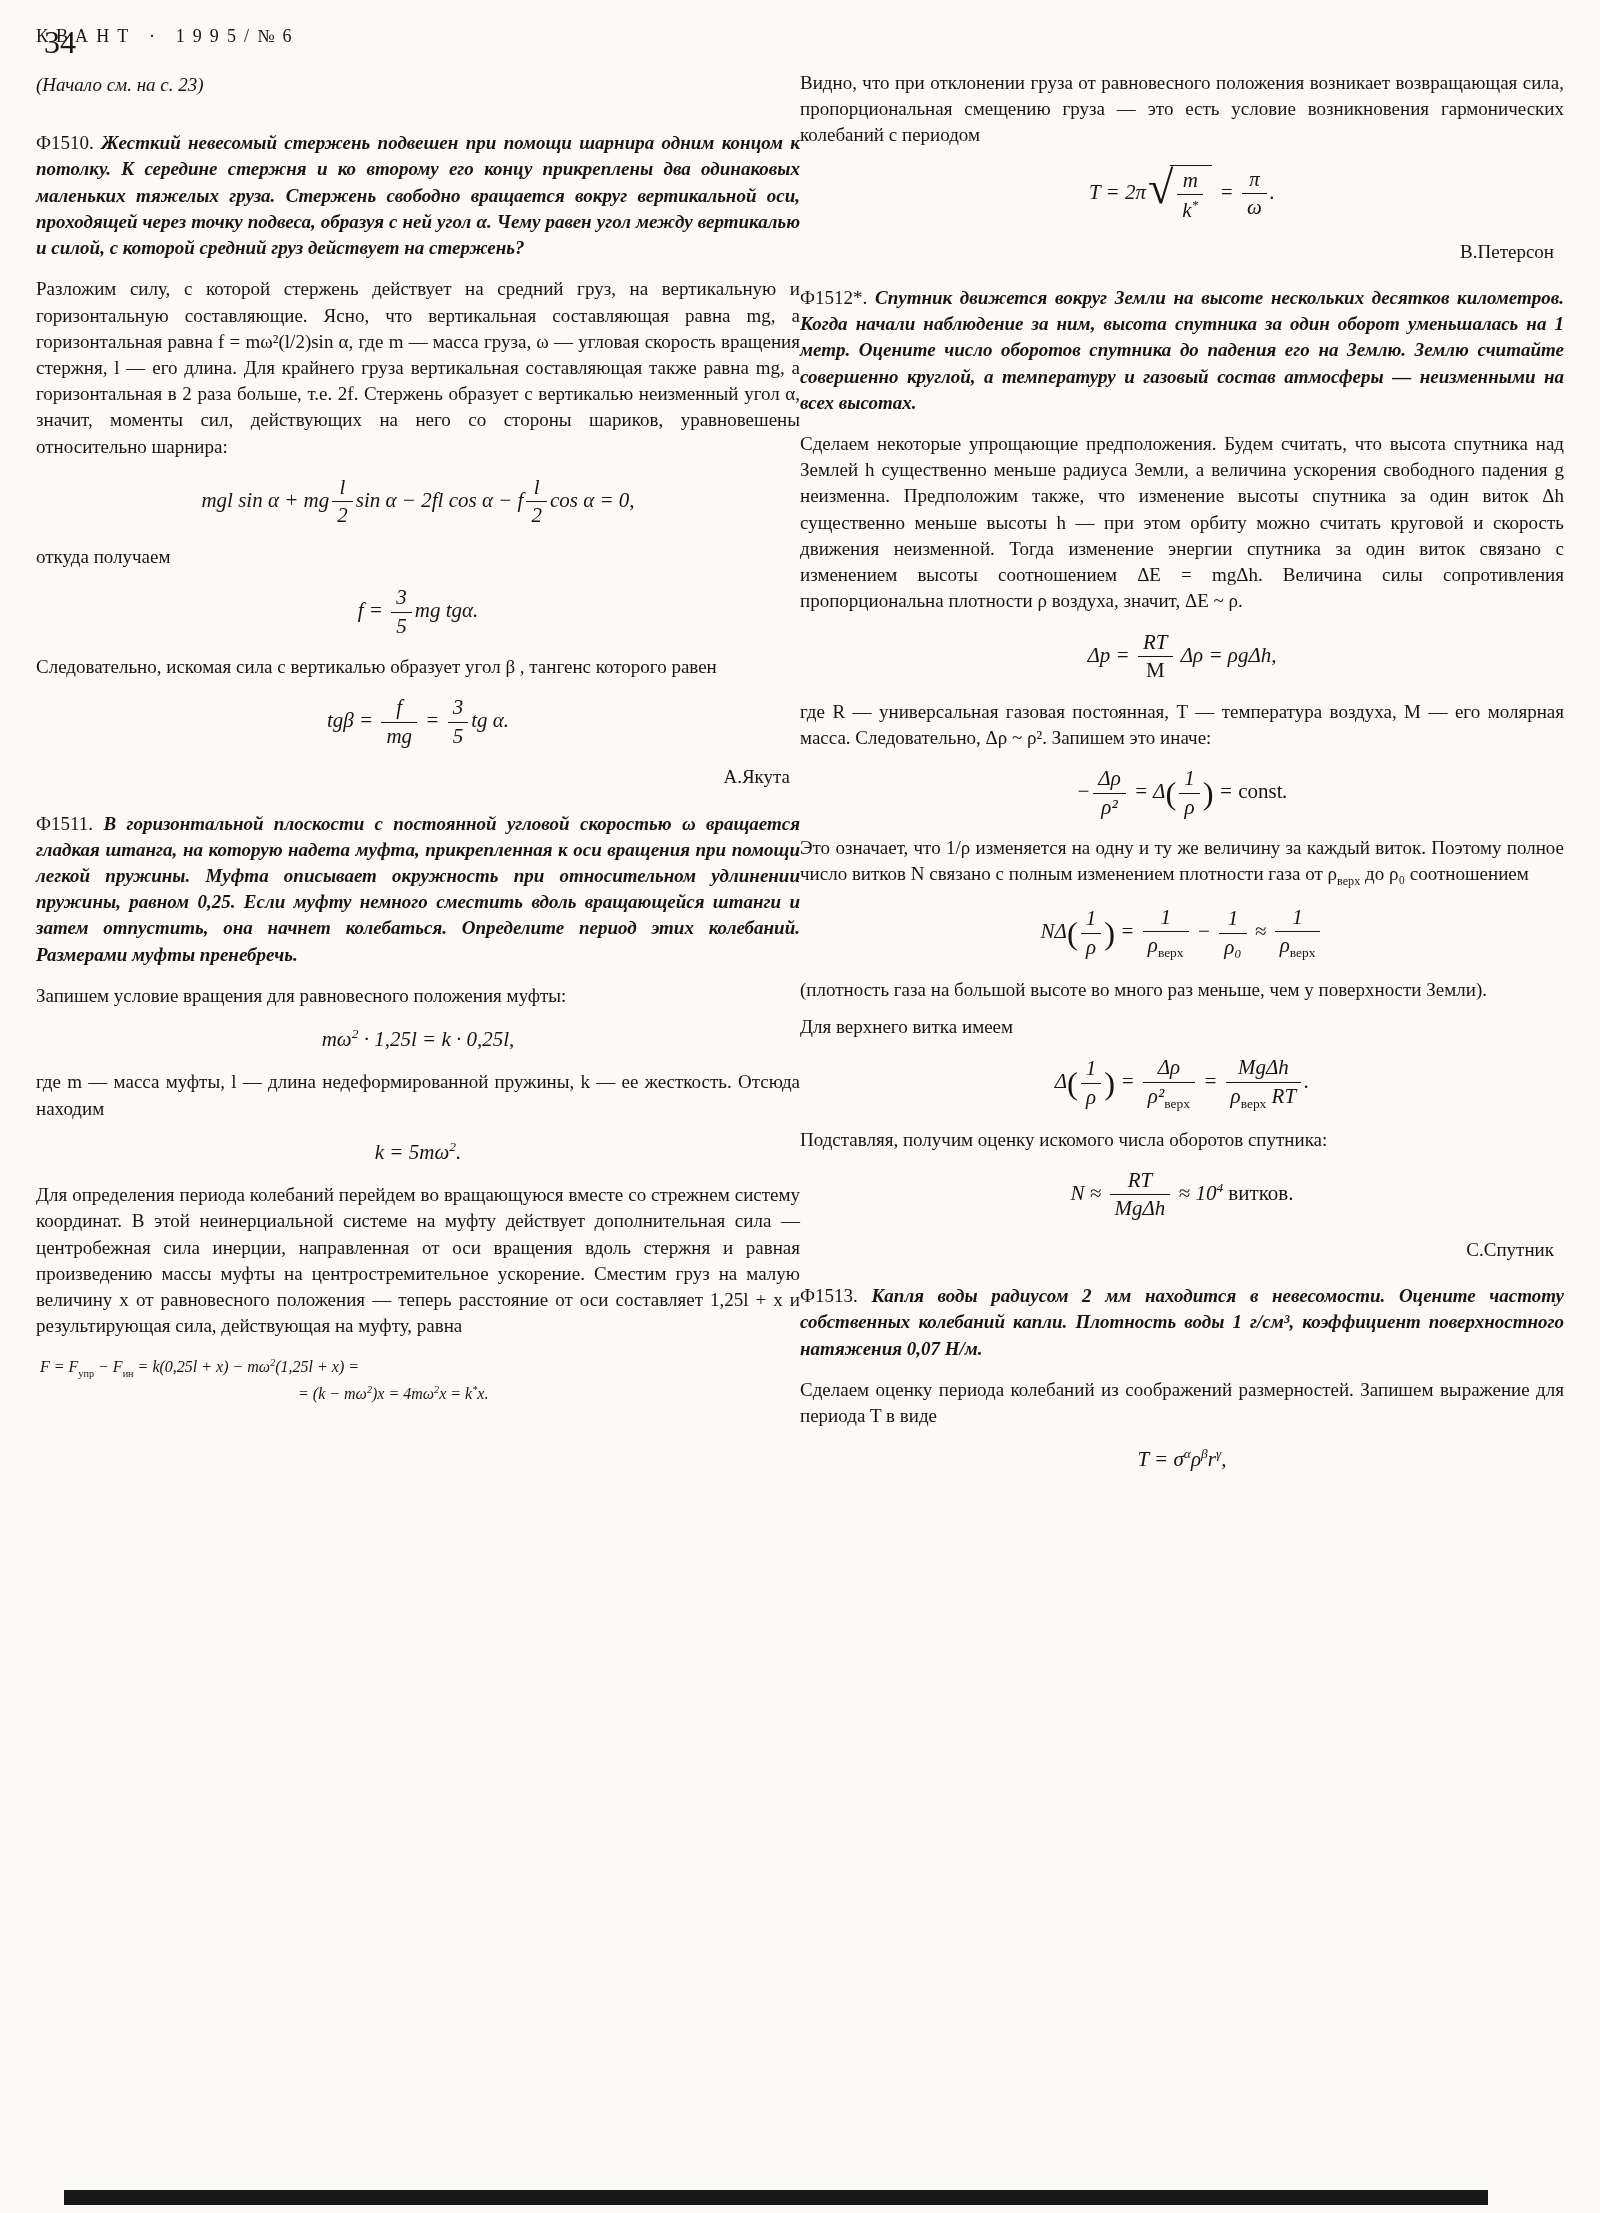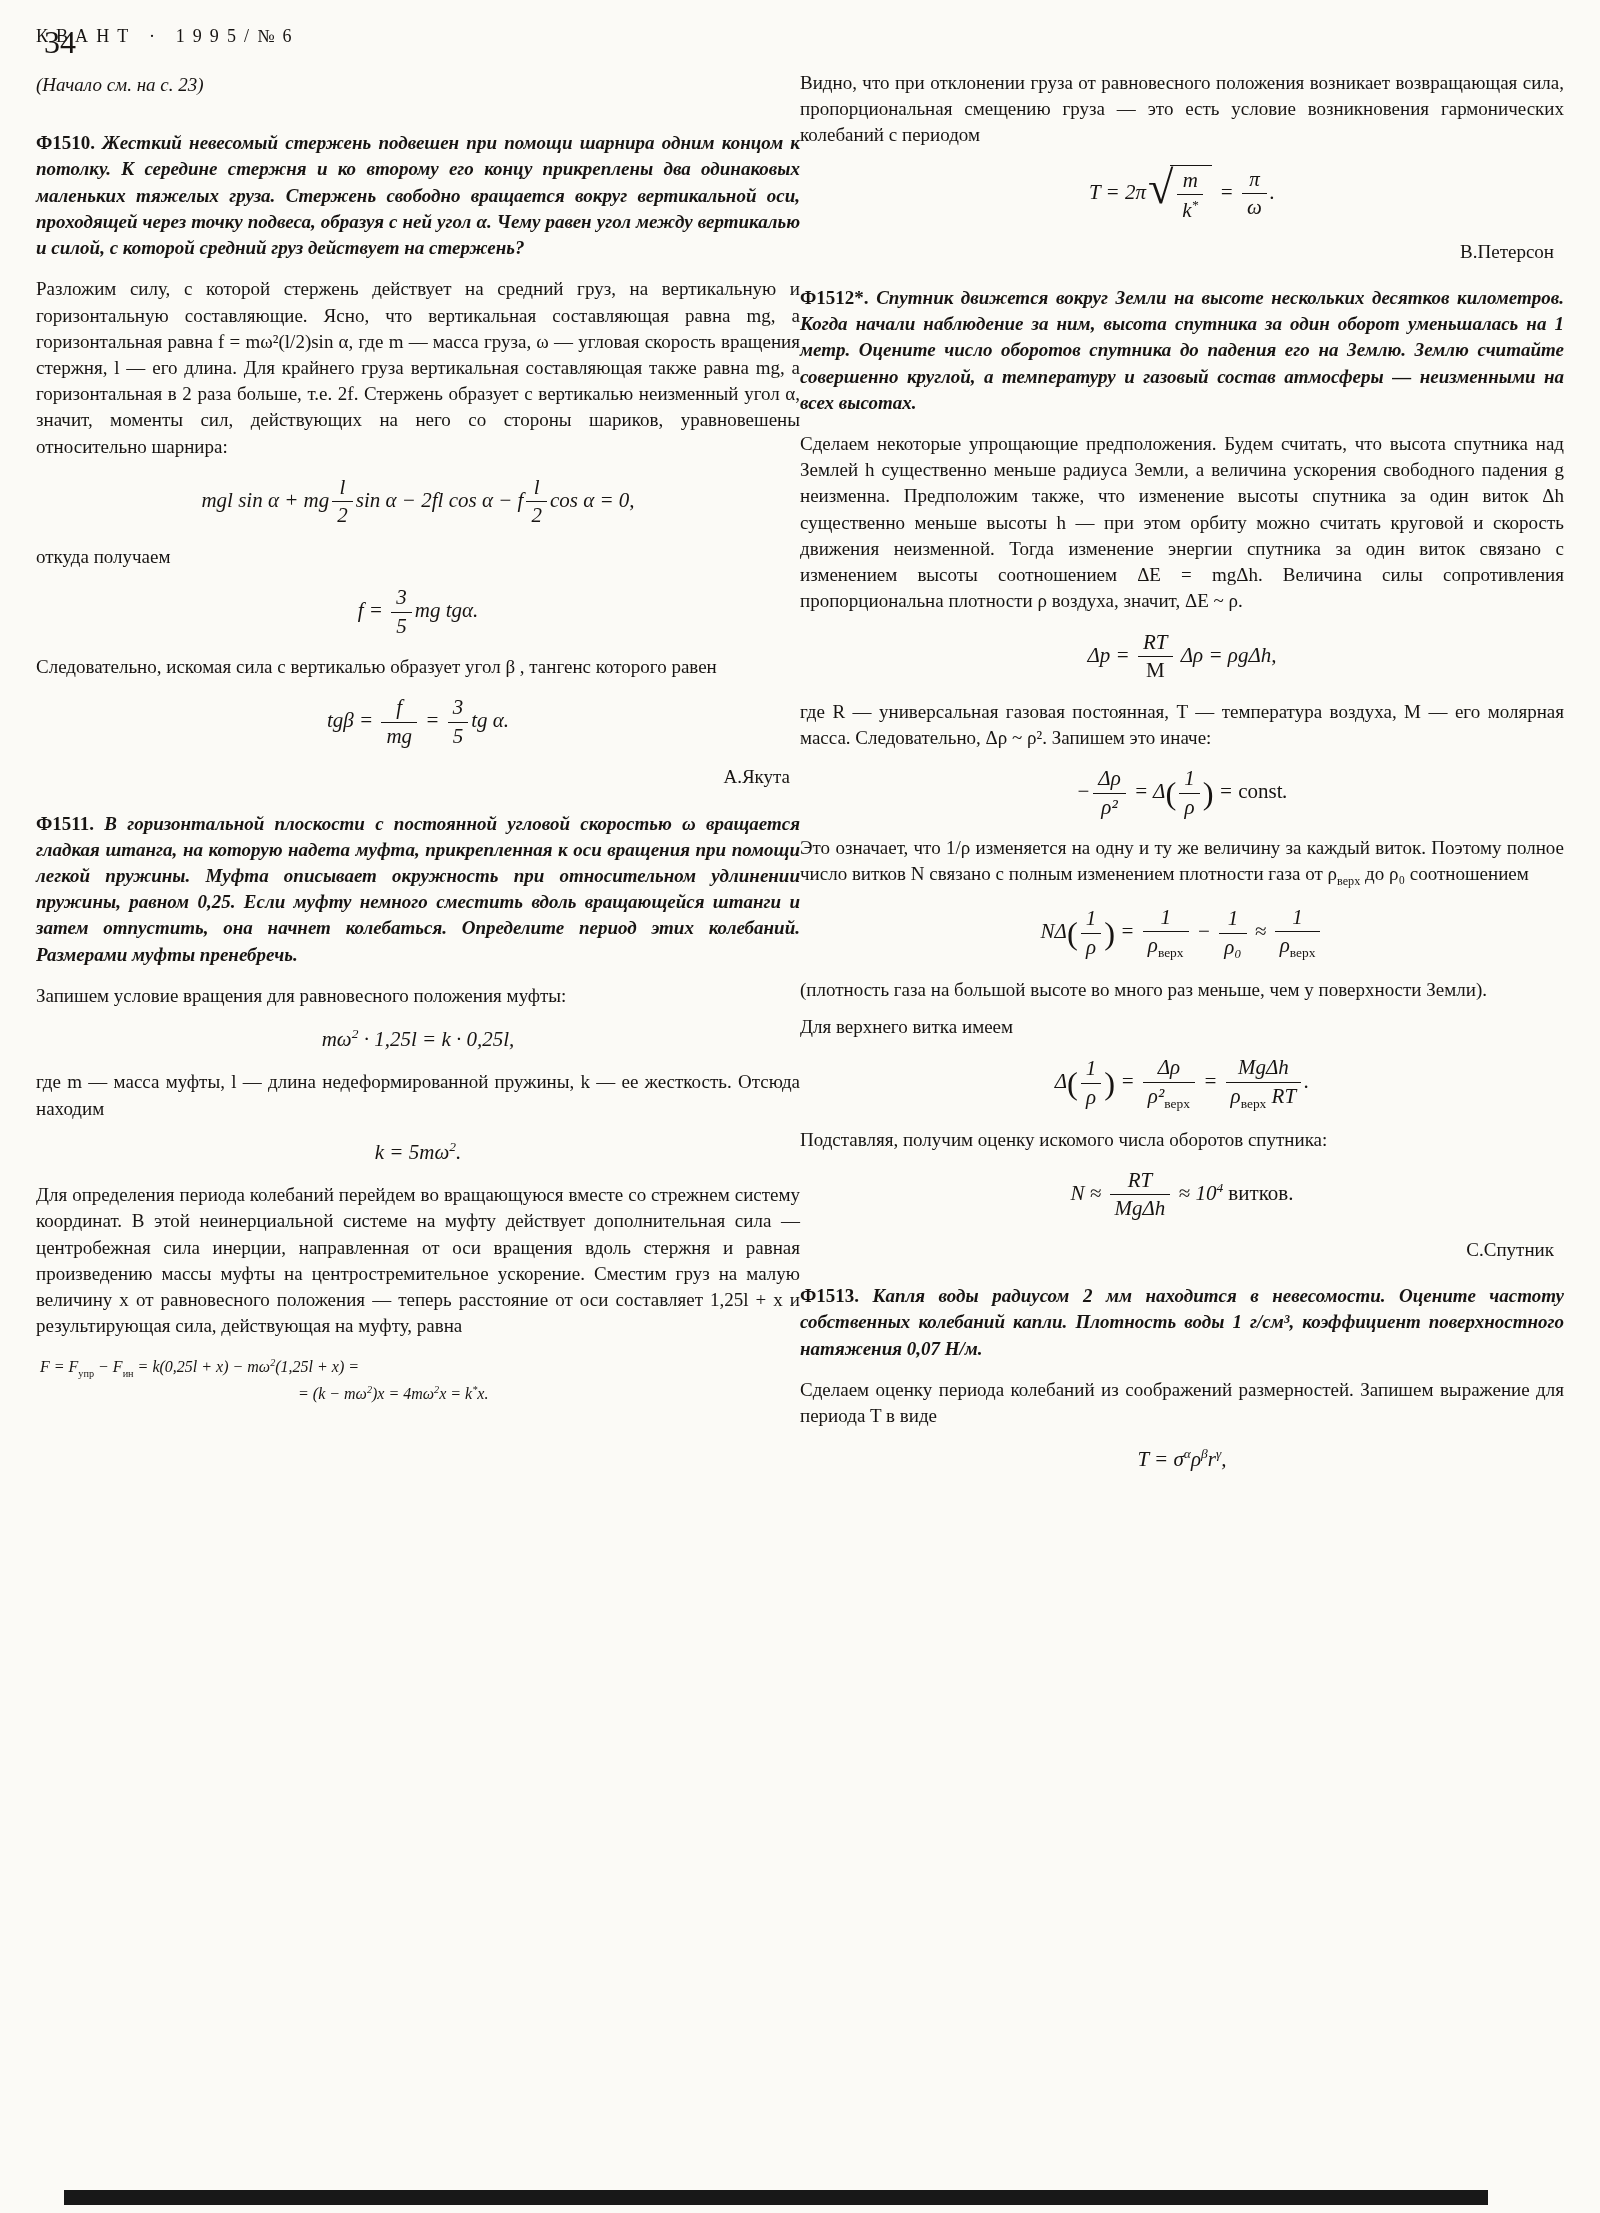--- a/index.html
+++ b/index.html
@@ -18,21 +18,21 @@
     overflow:hidden;
   }
   .header{position:relative;height:50px;}
   .pagenum{position:absolute;left:8px;top:8px;font-size:32px;}
   .journal{font-size:18px;letter-spacing:0.45em;padding-top:10px;}
   .columns{display:flex;margin-top:4px;}
   .col{flex:1 1 0;min-width:0;}
   p{margin:0 0 11px;font-size:19px;line-height:1.38;text-align:justify;}
   .note{font-style:italic;text-align:left;margin:2px 0 32px;}
   .statement{font-weight:700;font-style:italic;margin:20px 0 15px;}
-  .plabel{font-style:normal;font-weight:700;}
+  .plabel{font-style:normal;font-weight:400;}
   .author{text-align:right;margin:2px 10px 14px 0;}
   .formula{
     font-style:italic;text-align:center;
     font-size:21px;margin:16px 0 16px;line-height:1.3;
   }
   .up{font-style:normal;}
   .formula sup,.formula sub,.eq-lines sup,.eq-lines sub,p sub{font-size:0.64em;}
   p sub{font-style:normal;}
   .frac{display:inline-block;vertical-align:middle;text-align:center;margin:0 3px;line-height:1.12;}
   .frac .num{display:block;padding:0 5px 2px;border-bottom:1.5px solid #171412;}

